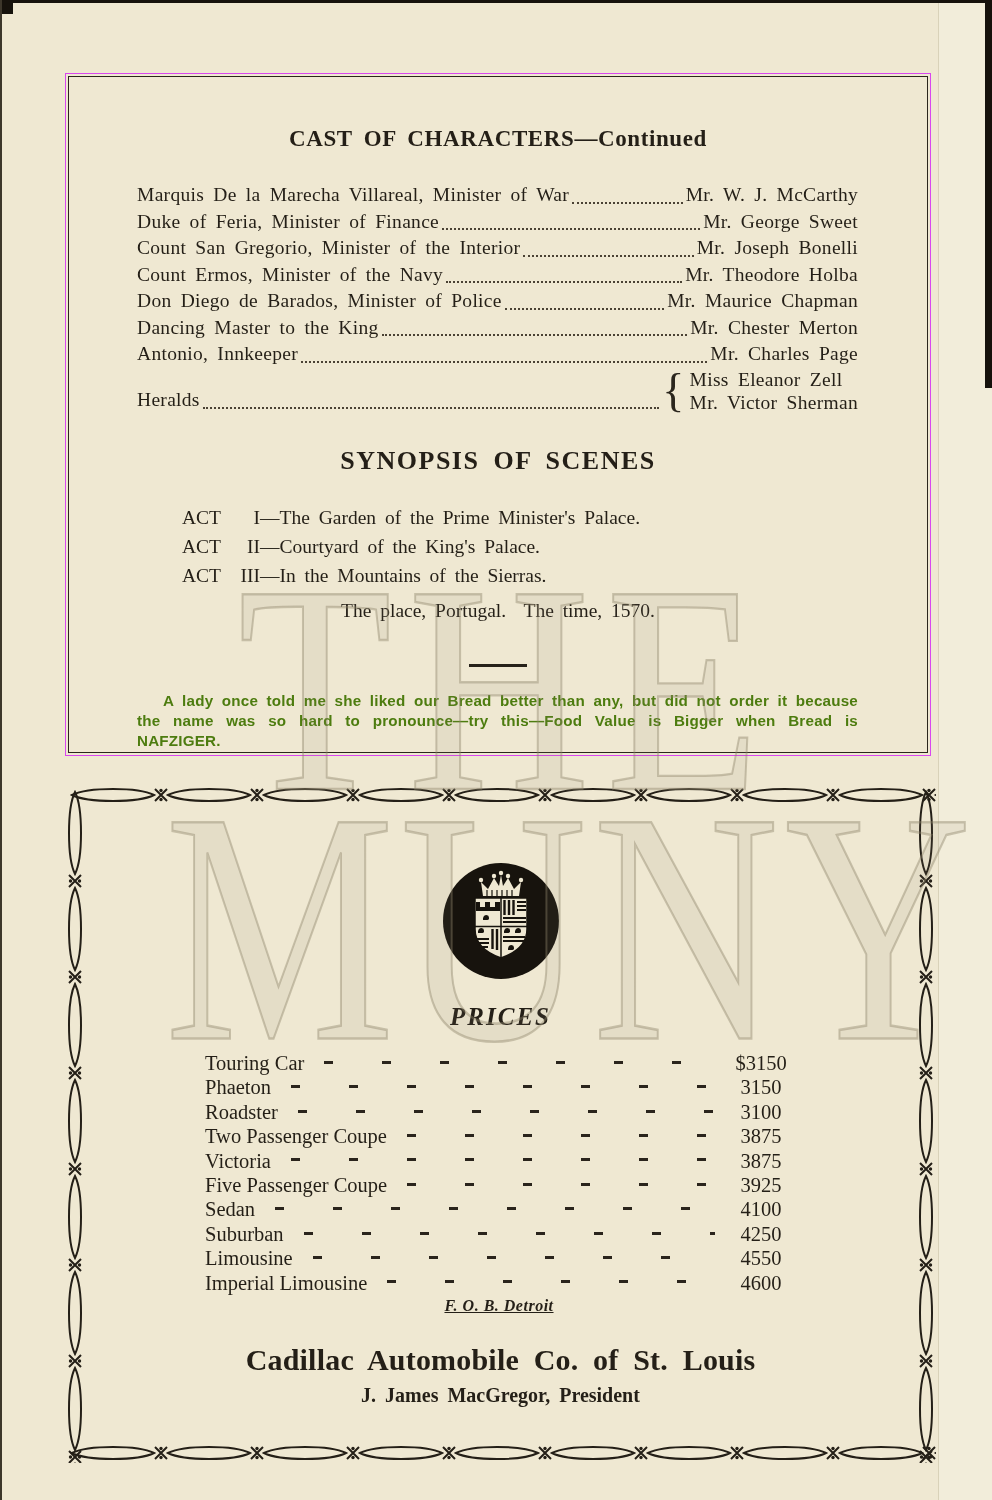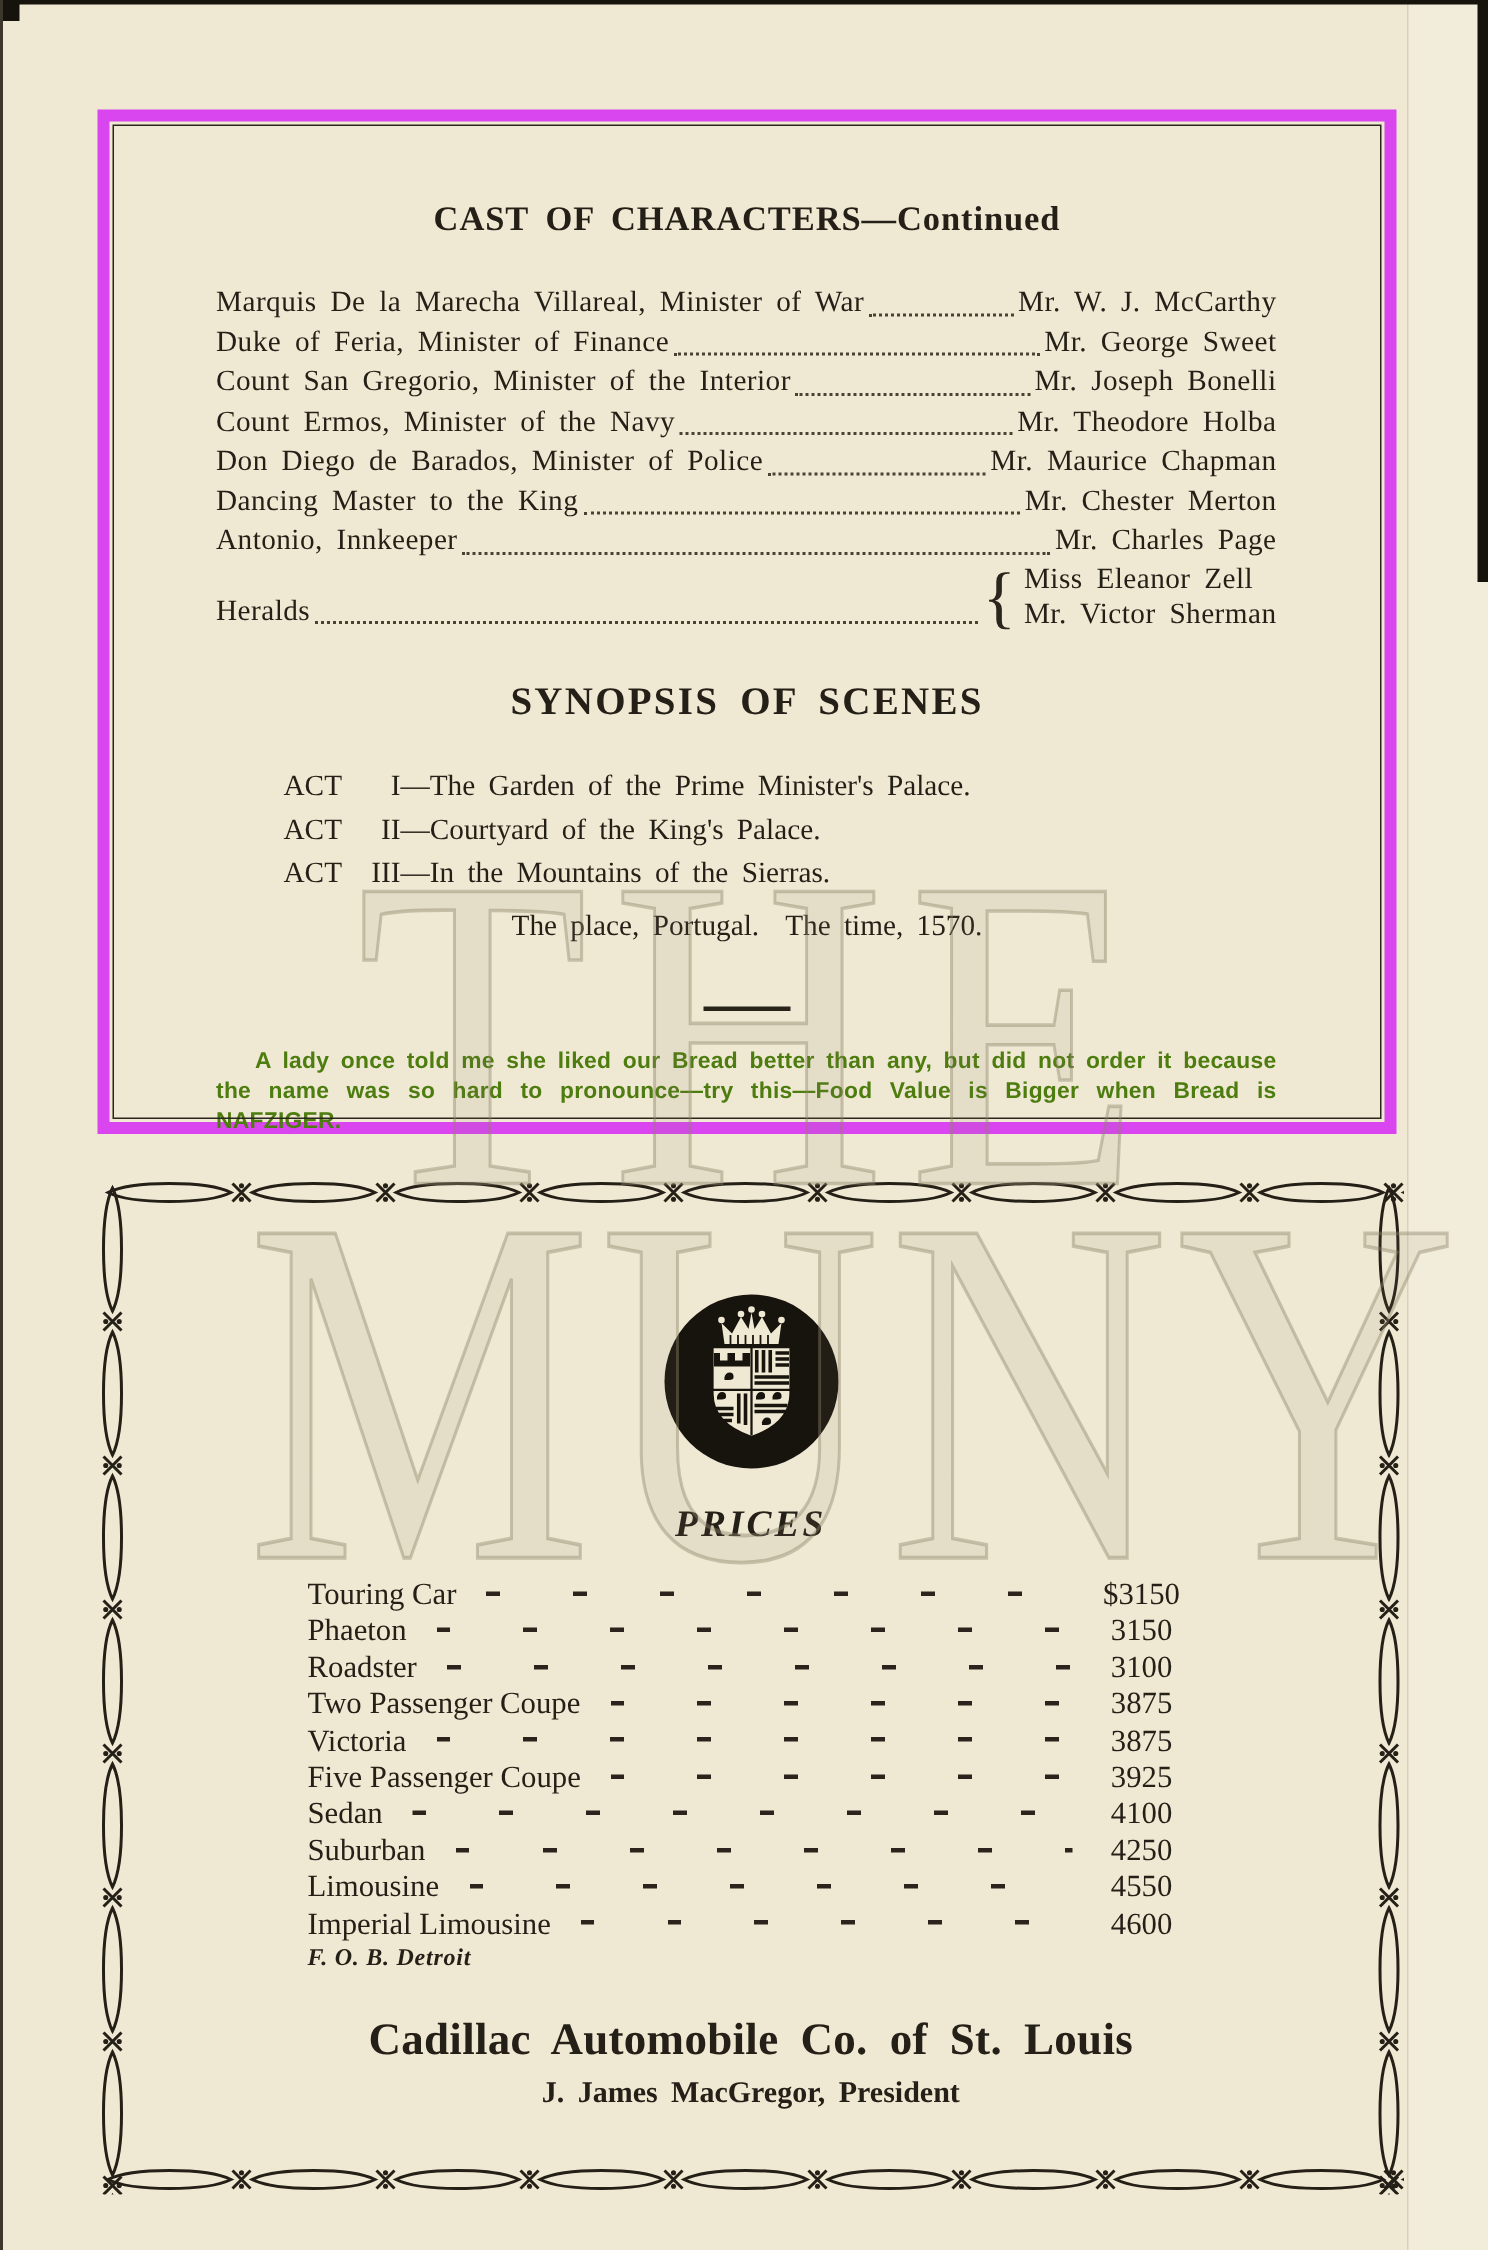--- a/index.html
+++ b/index.html
@@ -23,21 +23,21 @@
   .watermark { position:absolute; z-index:30; pointer-events:none;
     font-family:"Liberation Serif", serif; font-weight:400;
     color:rgba(140,132,106,0.10);
     -webkit-text-stroke:2px rgba(140,132,106,0.42);
     transform-origin:top left; white-space:nowrap; line-height:1; }
   .wm-the  { left:238px; top:540px; font-size:252px; letter-spacing:16px; transform:scaleY(1.18); }
   .wm-muny { left:165px; top:762px; font-size:258px; letter-spacing:6px;  transform:scaleY(1.28); }
 
   
   .box1 { position:absolute; left:65px; top:73px; width:866px; height:683px;
-    border:8px solid #d946ef; z-index:3; }
+    border:1px solid #d946ef; z-index:3; }
   .box1-inner { position:absolute; inset:2px; border:1px solid #2b261d; pointer-events:none; }
   .cast-title { margin-top:52px; text-align:center;
     font-size:23px; font-weight:700; letter-spacing:.6px; word-spacing:5px; }
   .cast-list { margin:30px 72px 0 71px; font-size:19.5px; line-height:26.5px;
     letter-spacing:.3px; word-spacing:4px; }
   .cast-row { display:flex; align-items:baseline; }
   .dot-leader { flex:1; border-bottom:2px dotted #4a4234; margin:0 3px 5px 3px; align-self:flex-end; min-width:18px; }
   .cast-actor { white-space:nowrap; }
   .heralds-group { display:flex; align-items:center; }
   .heralds-brace { font-size:46px; font-weight:400; line-height:44px; margin-right:5px; color:#2b261d; }
@@ -62,21 +62,21 @@
   .chain-left   { left:0; top:0; width:20px; height:678px; }
   .chain-right  { right:0; top:0; width:20px; height:678px; }
   .box2-content { position:absolute; inset:22px; text-align:center; }
   .emblem { margin-top:48px; }
   .prices-title { margin-top:20px; font-size:25px; font-weight:700; font-style:italic; letter-spacing:2px; }
   .price-table { width:588px; margin:20px 0 0 118px; font-size:20.5px; line-height:24.4px; text-align:left; }
   .price-row { display:flex; align-items:baseline; }
   .price-dashes { flex:1; height:3px; align-self:center; margin:0 14px 2px 20px;
     background:repeating-linear-gradient(to right, #2a241c 0 9px, rgba(0,0,0,0) 9px 58px); }
   .price-value { min-width:64px; text-align:center; white-space:nowrap; }
-  .fob { margin-top:2px; text-align:left; font-size:16px; font-weight:700; font-style:italic; letter-spacing:.5px; }
+  .fob { margin-top:2px; text-align:center; font-size:16px; font-weight:700; font-style:italic; letter-spacing:.5px;text-decoration:underline; }
   .company { margin-top:28px; font-size:30px; font-weight:700; word-spacing:7px; letter-spacing:.2px; }
   .president { margin-top:7px; font-size:20px; font-weight:700; word-spacing:4px; }
   svg { display:block; }
   .chain svg, svg.defs { position:absolute; }
   .defs { width:0; height:0; }
 </style>
 </head>
 <body>
 
 <svg class="defs" aria-hidden="true">

